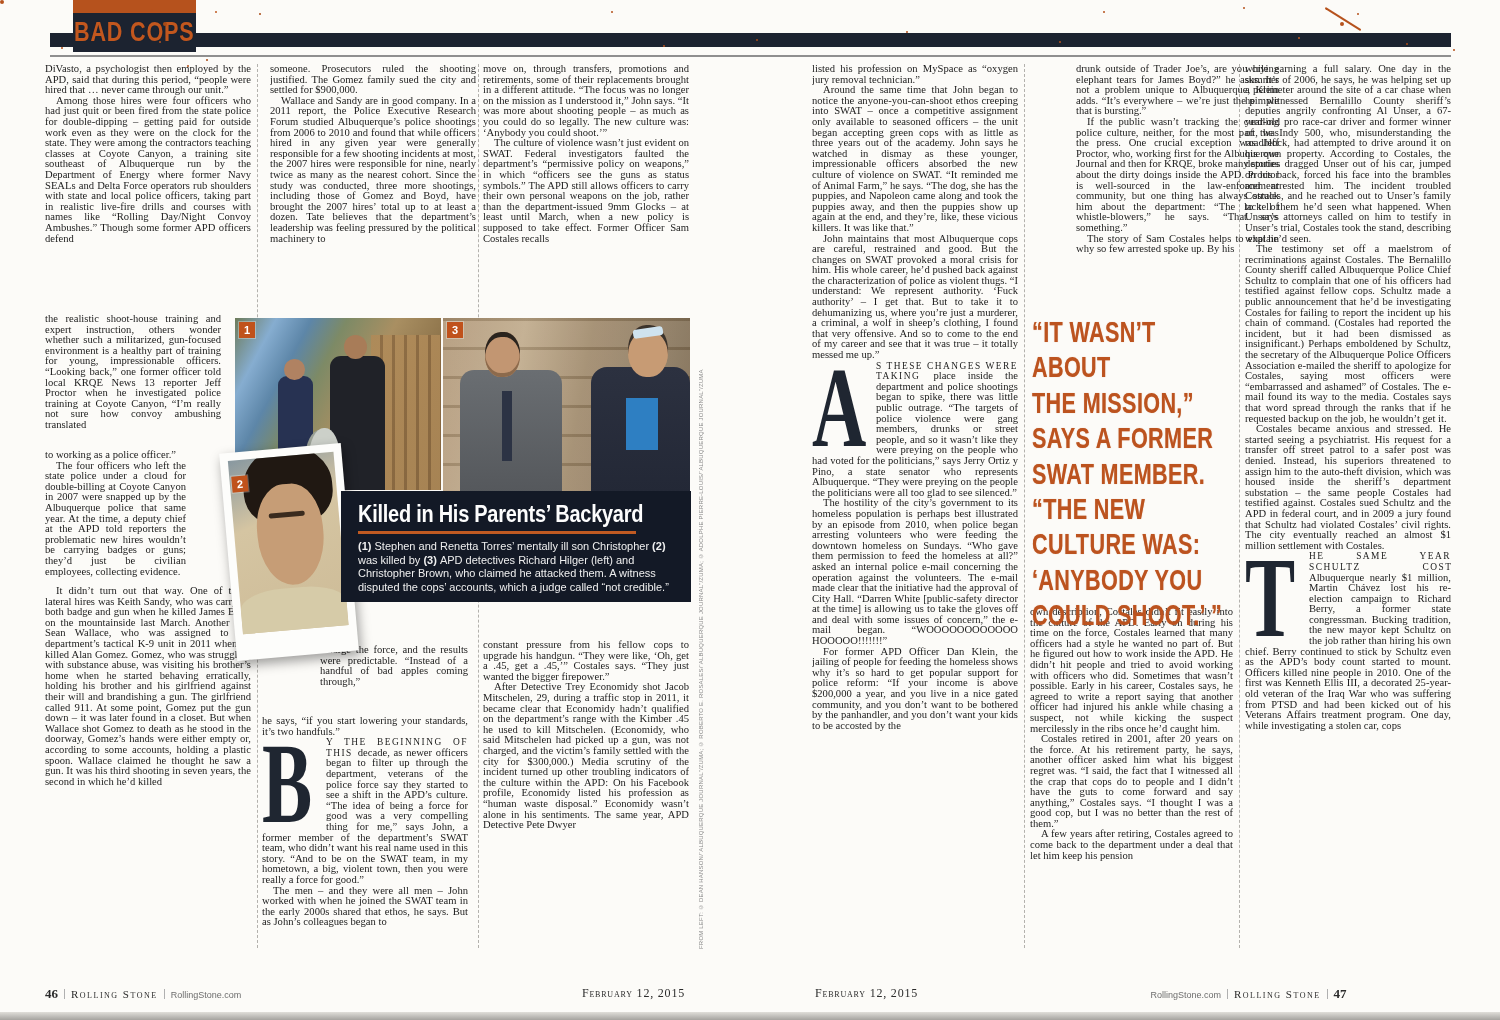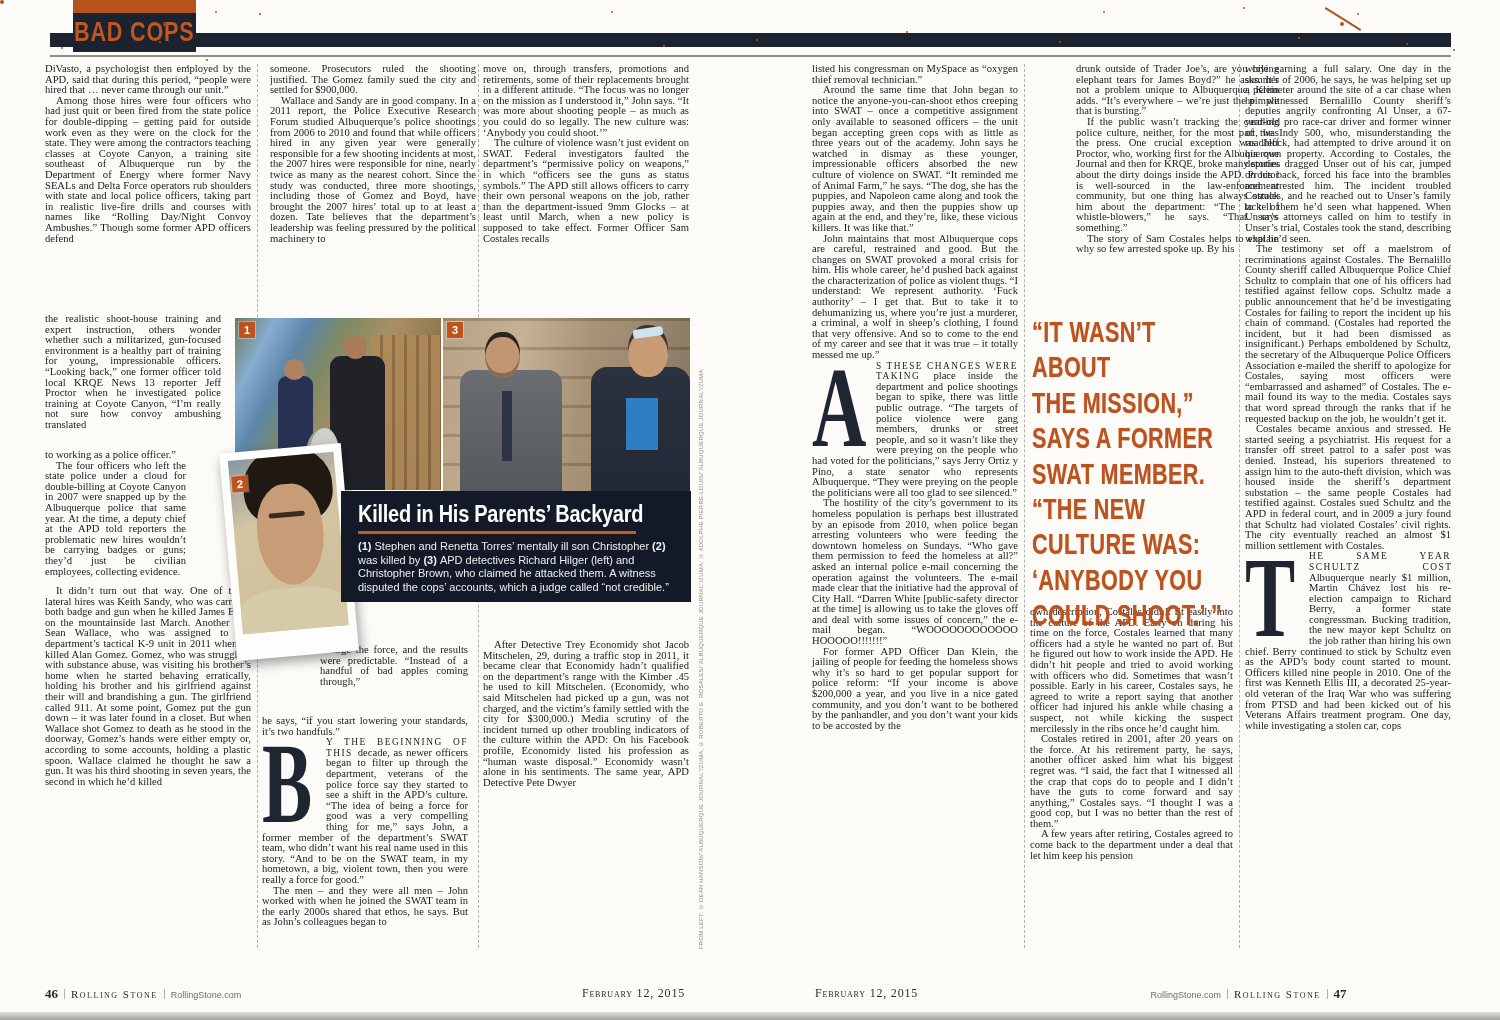--- a/index.html
+++ b/index.html
@@ -167,24 +167,25 @@
       <div class="chunk" style="left: 262px; top: 716px; width: 206px; height: 232px;">
         <p>he says, “if you start lowering your standards, it’s two handfuls.”</p>
         <p><span class="cap">B</span><span class="leadin">Y THE BEGINNING OF THIS </span>decade, as newer officers began to filter up through the department, veterans of the police force say they started to see a shift in the APD’s culture. “The idea of being a force for good was a very compelling thing for me,” says John, a former member of the department’s SWAT team, who didn’t want his real name used in this story. “And to be on the SWAT team, in my hometown, a big, violent town, then you were really a force for good.”</p>
         <p class="ind">The men – and they were all men – John worked with when he joined the SWAT team in the early 2000s shared that ethos, he says. But as John’s colleagues began to</p>
       </div>
       <div class="chunk" style="left: 483px; top: 64px; width: 206px; height: 262px;">
         <p>move on, through transfers, promotions and retirements, some of their replacements brought in a different attitude. “The focus was no longer on the mission as I understood it,” John says. “It was more about shooting people – as much as you could do so legally. The new culture was: ‘Anybody you could shoot.’”</p>
         <p class="ind">The culture of violence wasn’t just evident on SWAT. Federal investigators faulted the department’s “permissive policy on weapons,” in which “officers see the guns as status symbols.” The APD still allows officers to carry their own personal weapons on the job, rather than the department-issued 9mm Glocks – at least until March, when a new policy is supposed to take effect. Former Officer Sam Costales recalls</p>
       </div>
       <div class="chunk" style="left: 483px; top: 640px; width: 206px; height: 308px;">
+        <p>constant pressure from his fellow cops to upgrade his handgun. “They were like, ‘Oh, get a .45, get a .45,’” Costales says. “They just wanted the bigger firepower.”</p>
         <p class="ind">After Detective Trey Economidy shot Jacob Mitschelen, 29, during a traffic stop in 2011, it became clear that Economidy hadn’t qualified on the department’s range with the Kimber .45 he used to kill Mitschelen. (Economidy, who said Mitschelen had picked up a gun, was not charged, and the victim’s family settled with the city for $300,000.) Media scrutiny of the incident turned up other troubling indicators of the culture within the APD: On his Facebook profile, Economidy listed his profession as “human waste disposal.” Economidy wasn’t alone in his sentiments. The same year, APD Detective Pete Dwyer</p>
       </div>
       <div class="chunk" style="left: 812px; top: 64px; width: 206px; height: 884px;">
-        <p>listed his congressman on MySpace as “oxygen thief removal technician.”</p>
+        <p>listed his profession on MySpace as “oxygen jury removal technician.”</p>
         <p class="ind">Around the same time that John began to notice the anyone-you-can-shoot ethos creeping into SWAT – once a competitive assignment only available to seasoned officers – the unit began accepting green cops with as little as three years out of the academy. John says he watched in dismay as these younger, impressionable officers absorbed the new culture of violence on SWAT. “It reminded me of Animal Farm,” he says. “The dog, she has the puppies, and Napoleon came along and took the puppies away, and then the puppies show up again at the end, and they’re, like, these vicious killers. It was like that.”</p>
         <p class="ind">John maintains that most Albuquerque cops are careful, restrained and good. But the changes on SWAT provoked a moral crisis for him. His whole career, he’d pushed back against the characterization of police as violent thugs. “I understand: We represent authority. ‘Fuck authority’ – I get that. But to take it to dehumanizing us, where you’re just a murderer, a criminal, a wolf in sheep’s clothing, I found that very offensive. And so to come to the end of my career and see that it was true – it totally messed me up.”</p>
         <p><span class="cap">A</span><span class="leadin">S THESE CHANGES WERE TAKING </span>place inside the department and police shootings began to spike, there was little public outrage. “The targets of police violence were gang members, drunks or street people, and so it wasn’t like they were preying on the people who had voted for the politicians,” says Jerry Ortiz y Pino, a state senator who represents Albuquerque. “They were preying on the people the politicians were all too glad to see silenced.”</p>
         <p class="ind">The hostility of the city’s government to its homeless population is perhaps best illustrated by an episode from 2010, when police began arresting volunteers who were feeding the downtown homeless on Sundays. “Who gave them permission to feed the homeless at all?” asked an internal police e-mail concerning the operation against the volunteers. The e-mail made clear that the initiative had the approval of City Hall. “Darren White [public-safety director at the time] is allowing us to take the gloves off and deal with some issues of concern,” the e-mail began. “WOOOOOOOOOOOO HOOOOO!!!!!!!”</p>
         <p class="ind">For former APD Officer Dan Klein, the jailing of people for feeding the homeless shows why it’s so hard to get popular support for police reform: “If your income is above $200,000 a year, and you live in a nice gated community, and you don’t want to be bothered by the panhandler, and you don’t want your kids to be accosted by the</p>
       </div>
       <div class="chunk" style="left: 1076px; top: 64px; width: 203px; height: 248px;">
         <p>drunk outside of Trader Joe’s, are you crying elephant tears for James Boyd?” he asks. It’s not a problem unique to Albuquerque, Klein adds. “It’s everywhere – we’re just the pimple that is bursting.”</p>
         <p class="ind">If the public wasn’t tracking the curdling police culture, neither, for the most part, was the press. One crucial exception was Jeff Proctor, who, working first for the Albuquerque Journal and then for KRQE, broke many stories about the dirty doings inside the APD. Proctor is well-sourced in the law-enforcement community, but one thing has always struck him about the department: “The lack of whistle-blowers,” he says. “That says something.”</p>
         <p class="ind">The story of Sam Costales helps to explain why so few arrested spoke up. By his</p>

